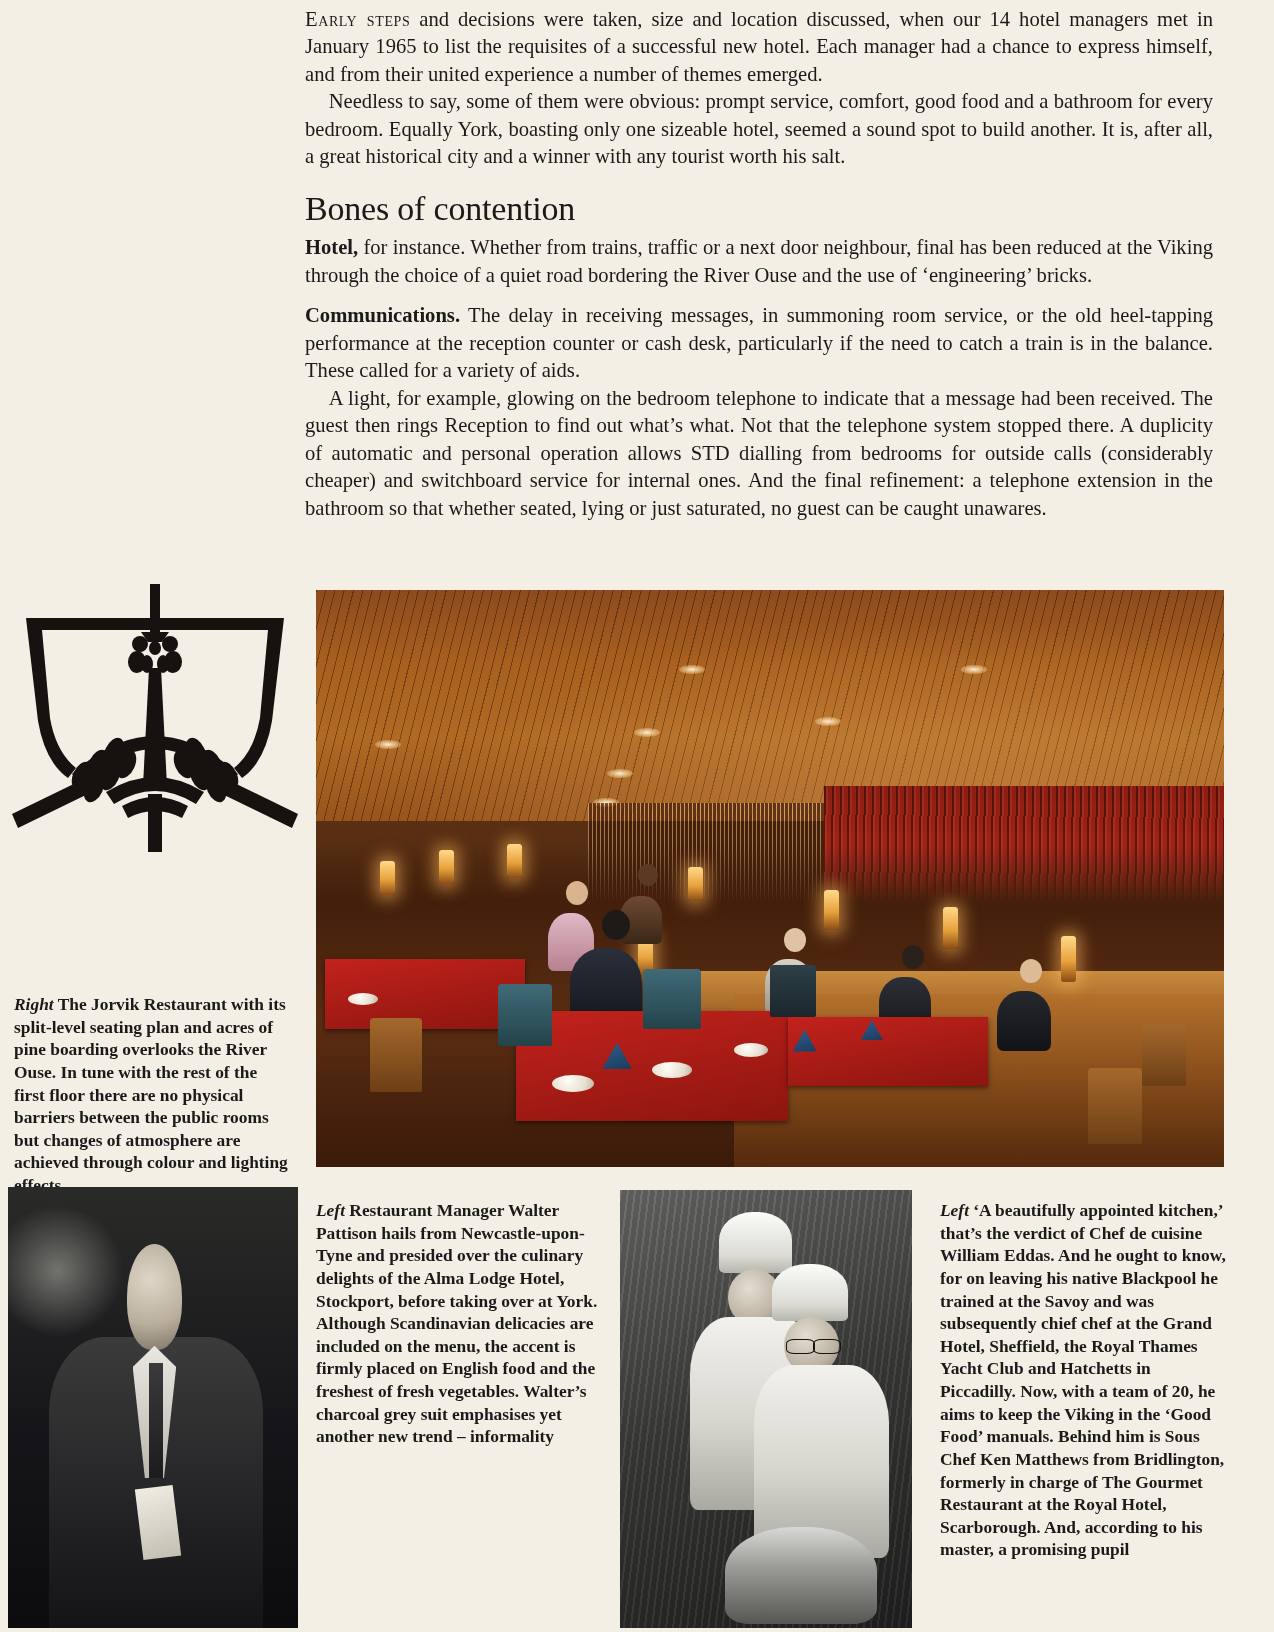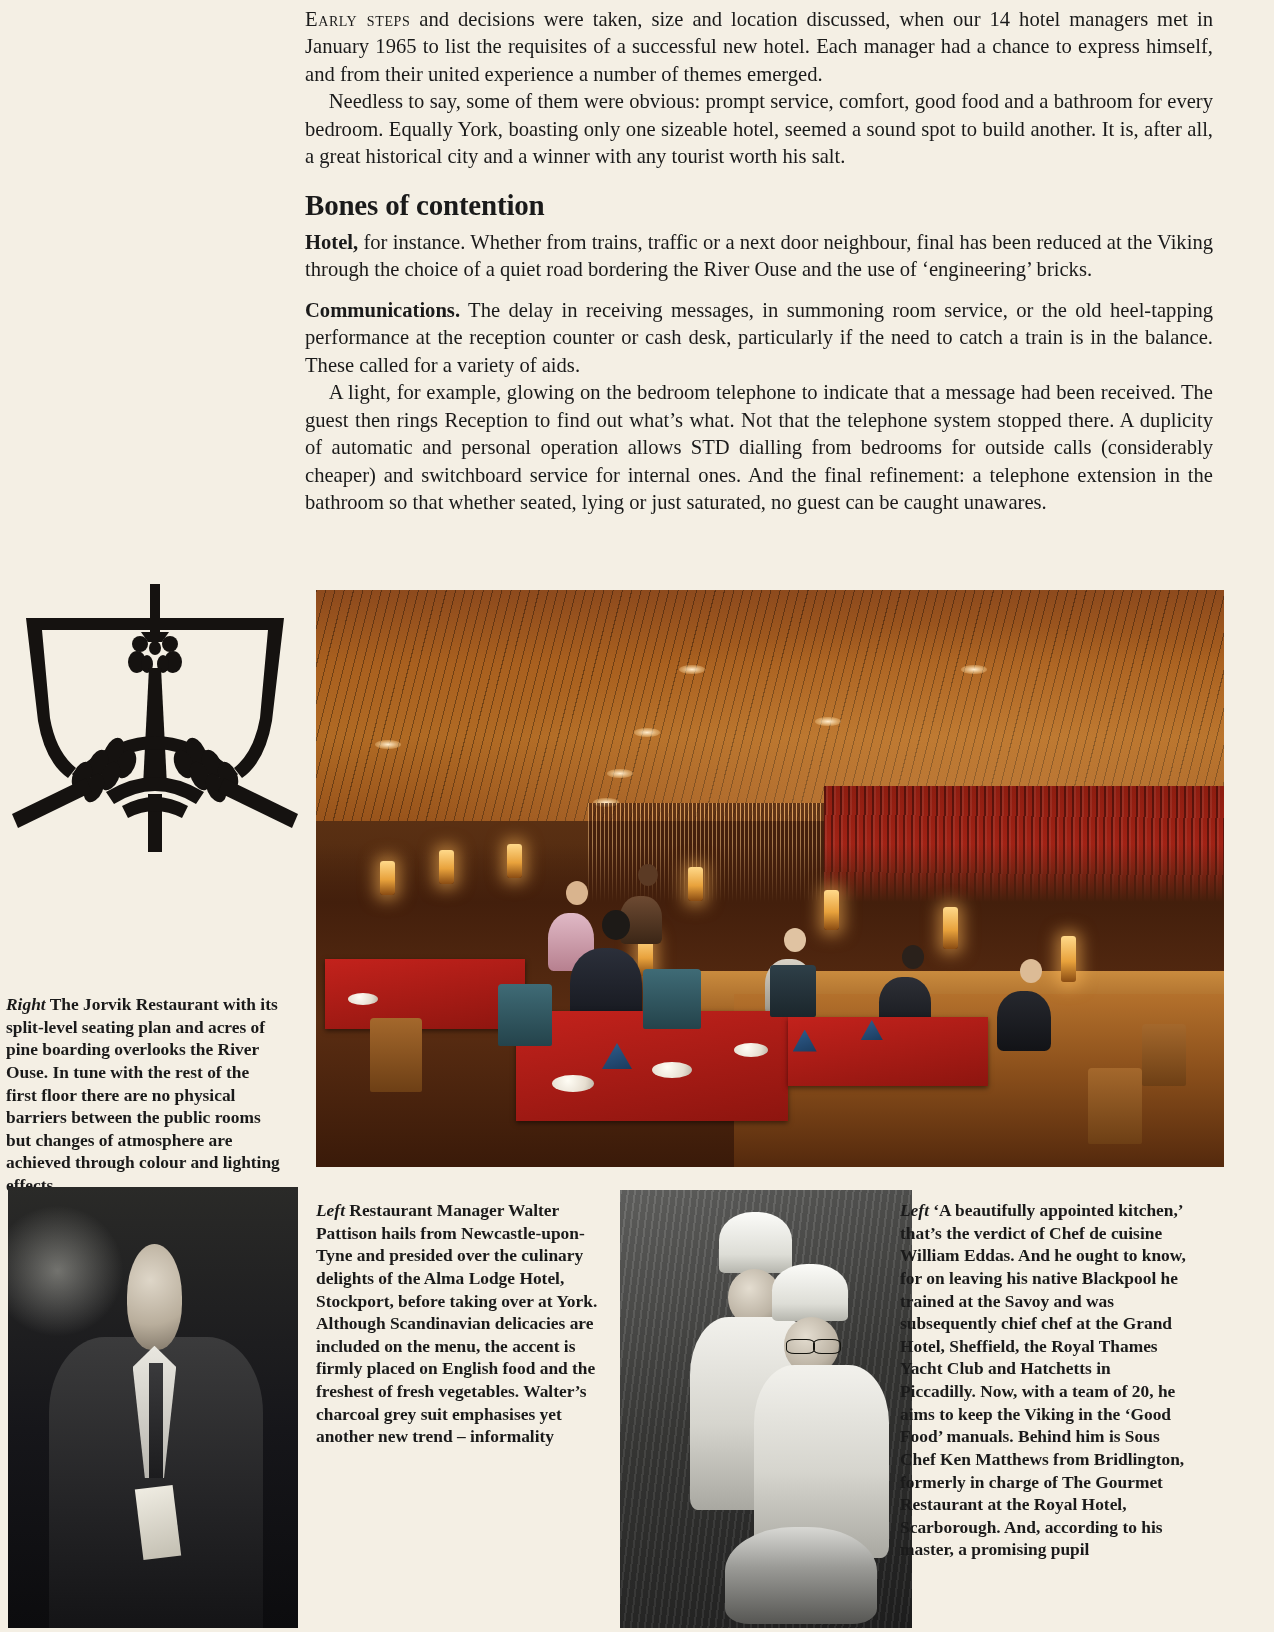--- a/index.html
+++ b/index.html
@@ -28,38 +28,38 @@
     line-height:1.335;
     text-align:justify;
     text-justify:inter-word;
     hyphens:none;
   }
   .bodycol p{margin:0;}
   .bodycol p.indent{text-indent:1.15em;}
   .smallcaps{font-variant:small-caps;letter-spacing:.6px;}
   .lead{font-weight:bold;}
   .sec-head{
-    font-size:29px;font-weight:bold;
+    font-size:34px;font-weight:normal;
     margin:19px 0 7px 0;line-height:1.1;
     letter-spacing:-0.2px;
   }
   .gap{height:13px;}
 
   
   .logo{position:absolute;left:10px;top:556px;width:290px;height:300px;}
   .logo svg{display:block;width:100%;height:100%;}
 
   
   .cap{
     font-weight:bold;
     font-size:17.4px;
     line-height:1.30;
   }
   .cap .cue{font-style:italic;font-weight:bold;}
-  #cap-right{position:absolute;left:6px;top:993px;width:278px;}
+  #cap-right{position:absolute;left:14px;top:993px;width:278px;}
 
   
   .photo-main{
     position:absolute;left:316px;top:590px;width:908px;height:577px;
     overflow:hidden;background:#3a1a0e;
   }
   .pm-ceiling{
     position:absolute;left:0;top:0;width:100%;height:49%;
     background:
       repeating-linear-gradient(104deg,rgba(0,0,0,.34) 0 1px,rgba(0,0,0,0) 1px 9px),
@@ -186,21 +186,21 @@
     position:absolute;left:36%;bottom:1%;width:52%;height:22%;
     border-radius:46% 46% 16% 16%;
     background:linear-gradient(180deg,#d8d8d4 0%,#9a9a96 42%,#565653 100%);
   }
   .pk-glasses{
     position:absolute;width:9%;height:3%;
     border:1.6px solid #14140f;border-radius:30%;
   }
 
   #cap-pattison{position:absolute;left:316px;top:1199px;width:286px;}
-  #cap-chef{position:absolute;left:900px;top:1199px;width:290px;}
+  #cap-chef{position:absolute;left:940px;top:1199px;width:290px;}
 </style>
 </head>
 <body>
 
 <div class="page">
 
 
   <div class="bodycol">
     <p><span class="smallcaps">Early steps</span><span> and decisions were taken, size and location discussed, when our 14 hotel managers met in January 1965 to list the requisites of a successful new hotel. Each manager had a chance to express himself, and from their united experience a number of themes emerged.</span></p>
     <p class="indent">Needless to say, some of them were obvious: prompt service, comfort, good food and a bathroom for every bedroom. Equally York, boasting only one sizeable hotel, seemed a sound spot to build another. It is, after all, a great historical city and a winner with any tourist worth his salt.</p>

